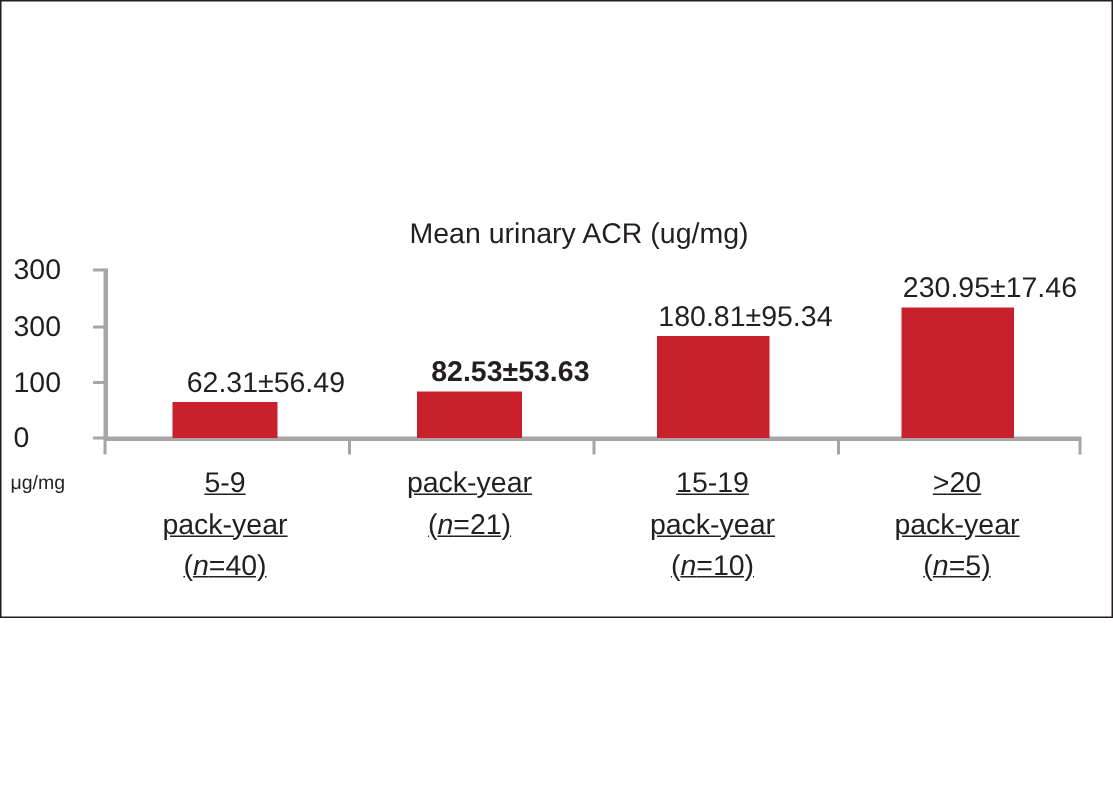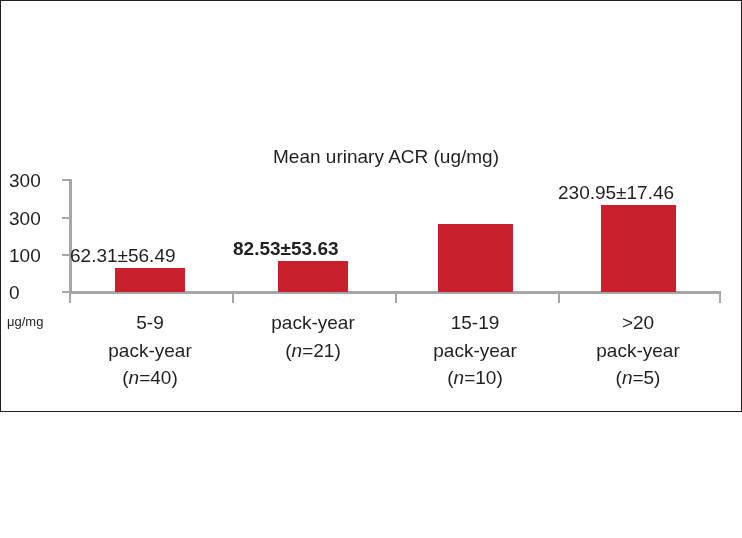--- a/index.html
+++ b/index.html
@@ -84,35 +84,36 @@
     background: #a6a6a6;
   }
 
   
   .bar {
     position: absolute;
     background: #c8202c;
   }
   .bar-value {
     position: absolute;
-    text-align: left;
+    text-align: right;
     font-size: 19px;
     color: #231f20;
     white-space: nowrap;
     line-height: 1;
   }
 
   
   .cat-label {
     position: absolute;
     top: 308px;
     text-align: center;
     font-size: 19px;
     color: #231f20;
     line-height: 1.45;
+    text-decoration: underline;
   }
   .cat-label .n-val em {
     font-style: italic;
   }
 
   .unit-label {
     position: absolute;
     left: 6px;
     top: 313px;
     font-size: 13px;
@@ -148,20 +149,21 @@
     <div class="x-tick" style="left:557px;"></div>
     <div class="x-tick" style="left:718px;"></div>
 
     <div class="bar" style="left:114px; width:70px; top:267px; height:24px;"></div>
     <div class="bar" style="left:277px; width:70px; top:260px; height:31px;"></div>
     <div class="bar" style="left:437px; width:75px; top:223px; height:68px;"></div>
     <div class="bar" style="left:600px; width:75px; top:204px; height:87px;"></div>
 
     <div class="bar-value" style="left:69px; width:160px; top:245px;">62.31±56.49</div>
     <div class="bar-value" style="left:232px; width:160px; top:238px;font-weight:bold;">82.53±53.63</div>
+    <div class="bar-value" style="left:394px; width:160px; top:201px;">180.81±95.34</div>
     <div class="bar-value" style="left:557px; width:160px; top:182px;">230.95±17.46</div>
 
     <div class="unit-label">μg/mg</div>
 
     <div class="cat-label" style="left:69px; width:160px;">
       <div>5-9</div>
       <div>pack-year</div>
       <div class="n-val"><span>(</span><em>n</em><span>=40)</span></div>
     </div>
 

